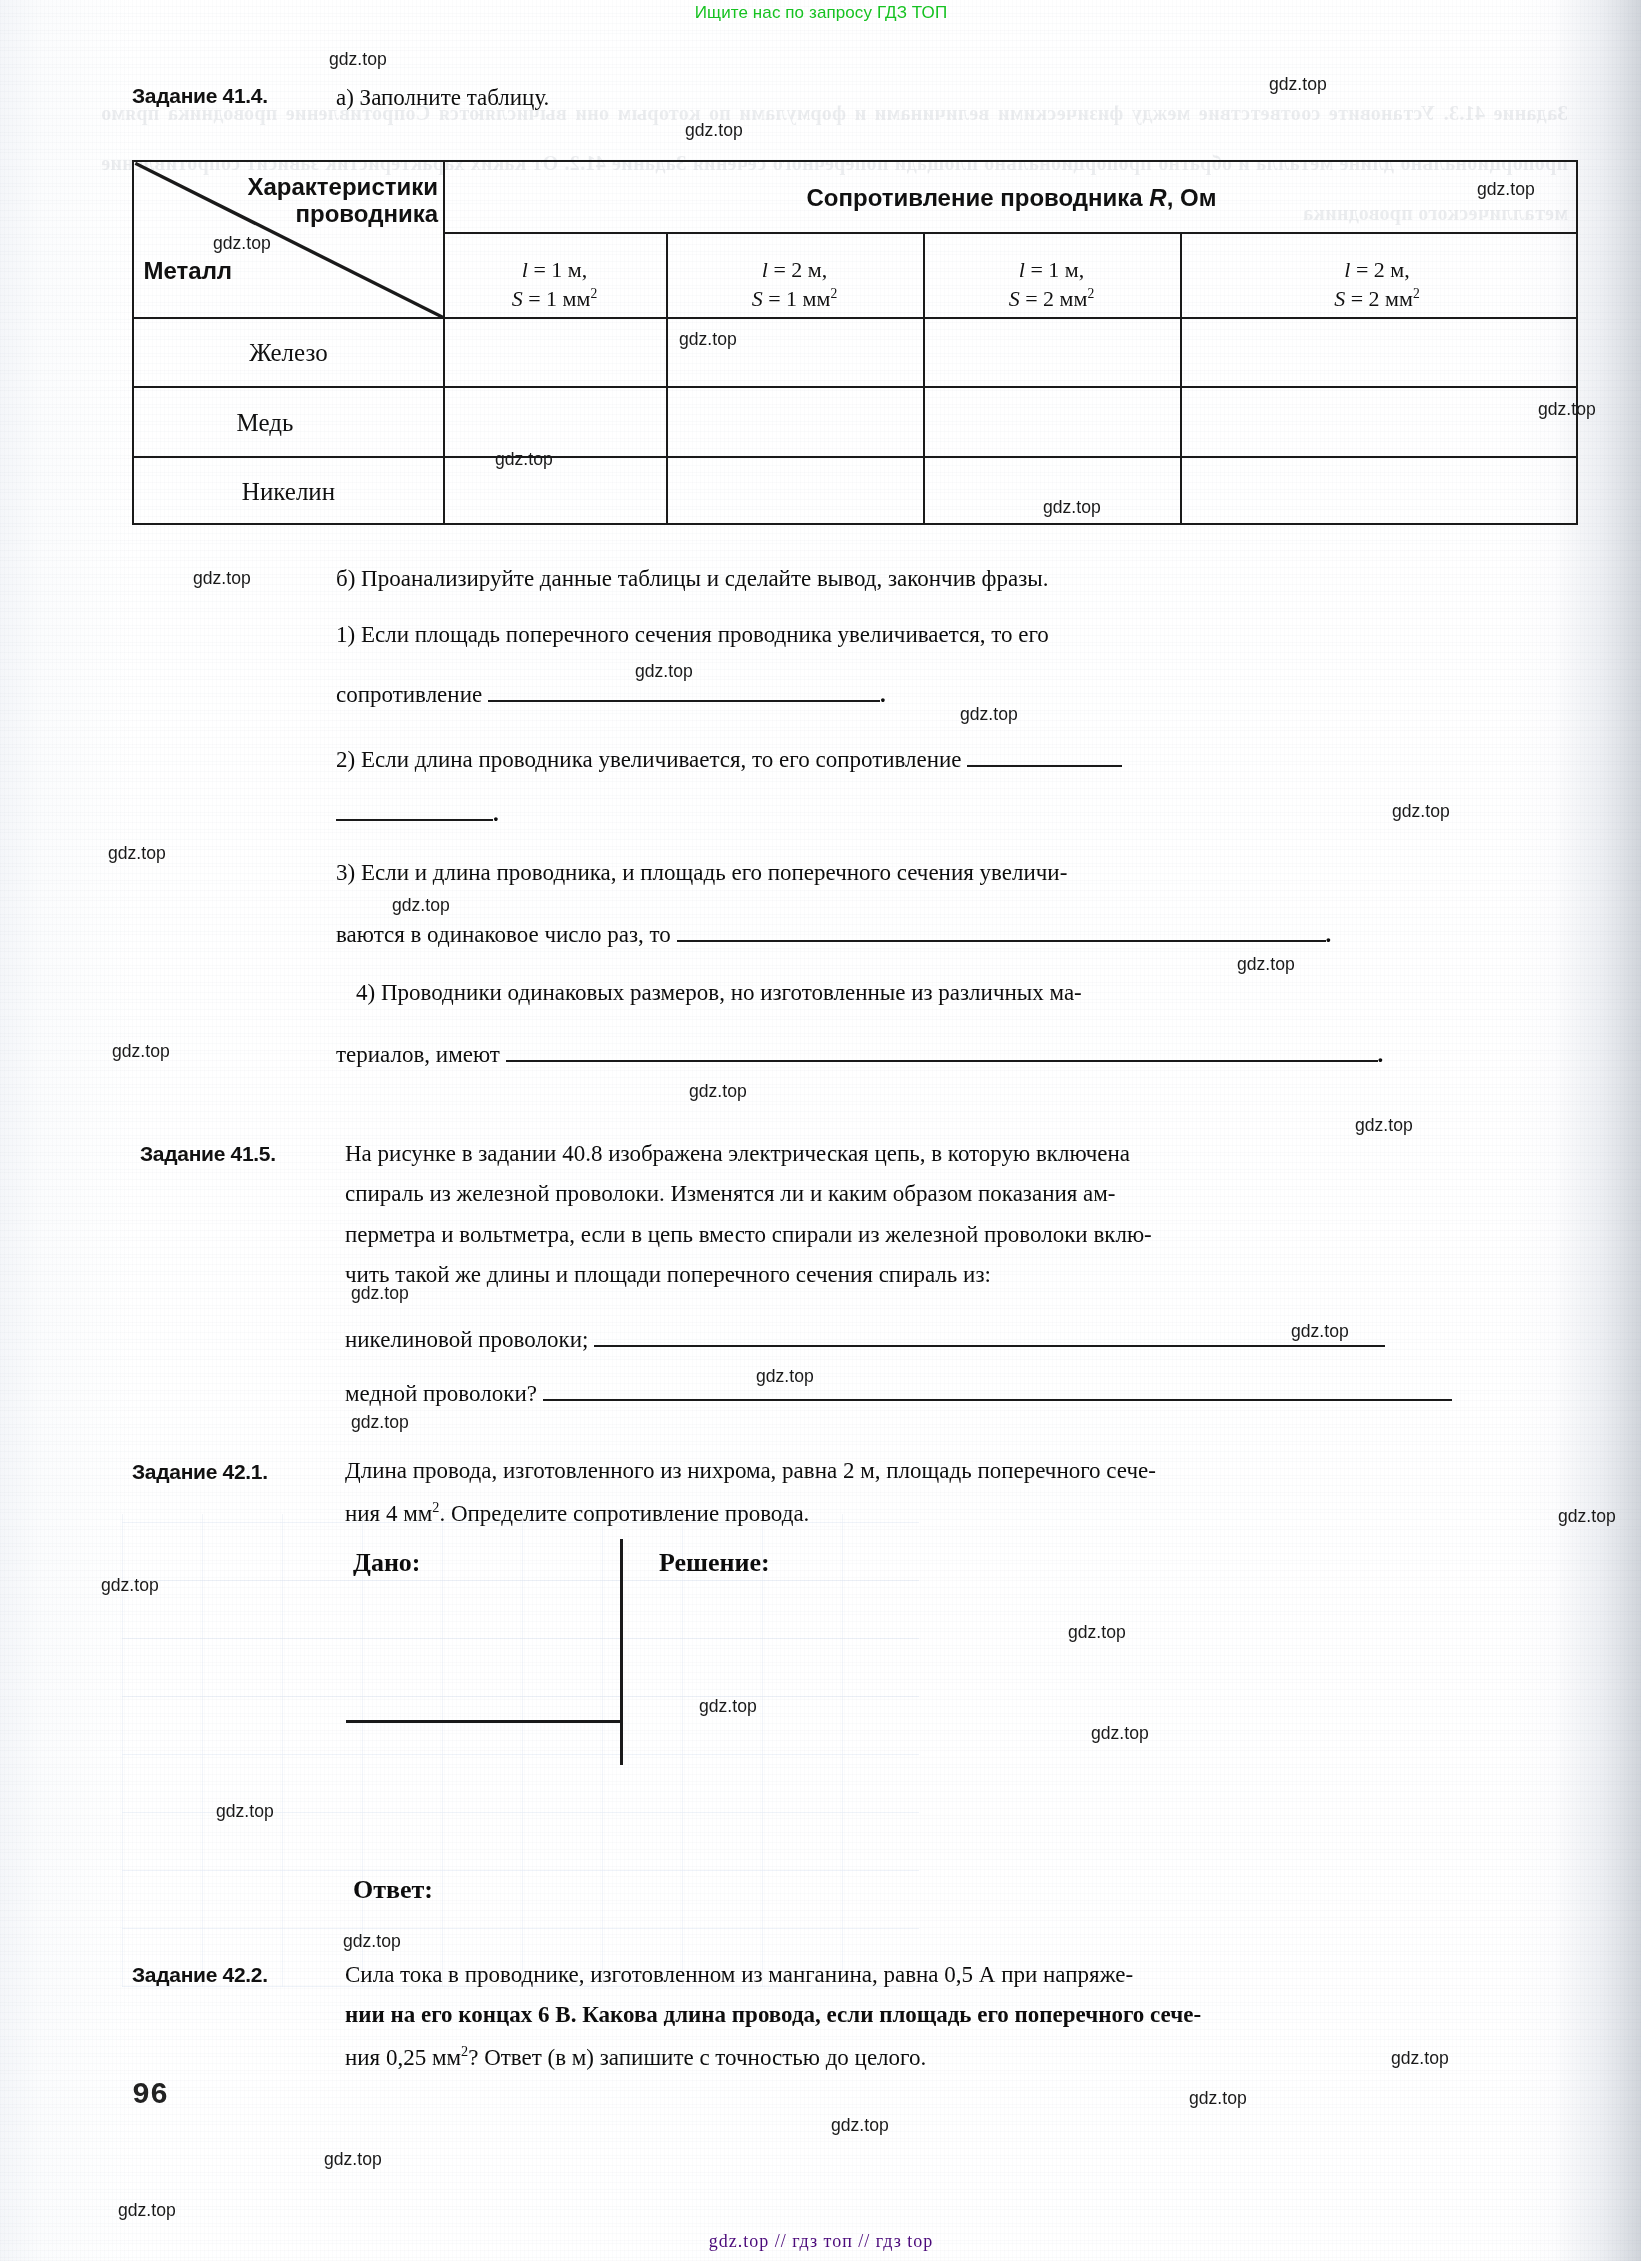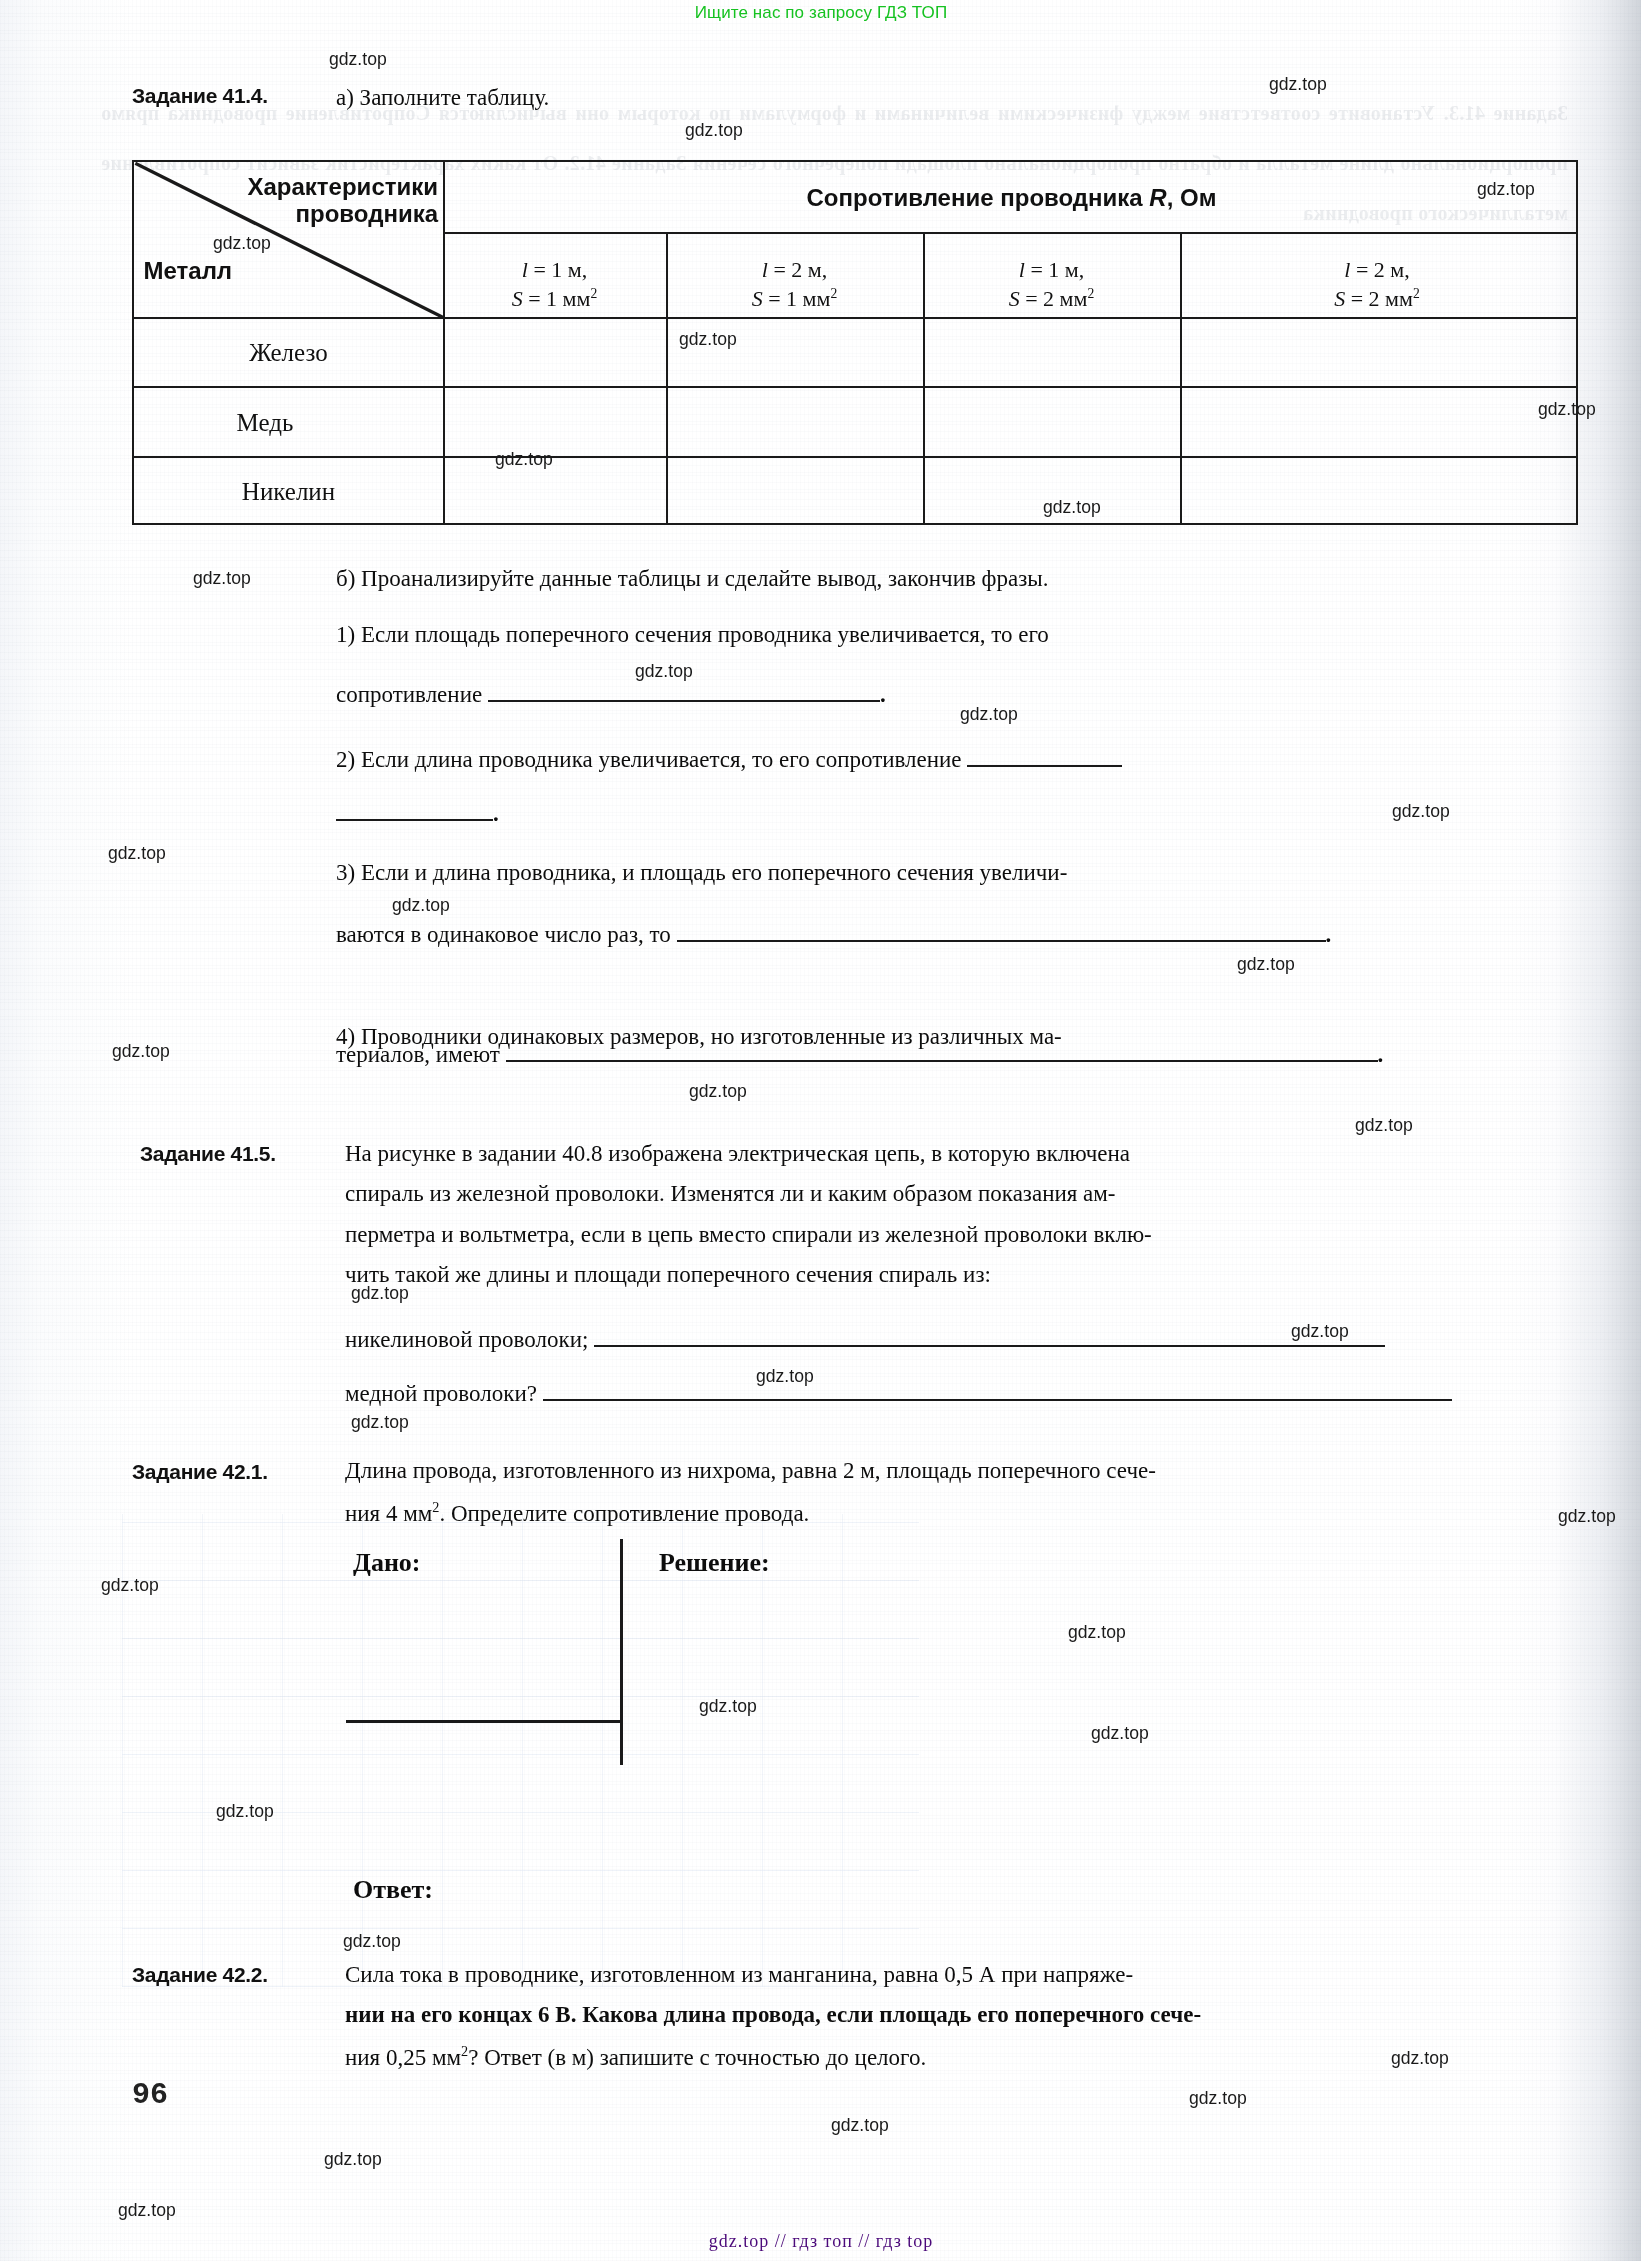--- a/index.html
+++ b/index.html
@@ -236,21 +236,21 @@
 
   <div class="body-text" style="position:absolute;left:336px;top:860px;width:1247px;">
     <span>3)</span>
     <span>Если и длина проводника, и площадь его поперечного сечения увеличи-</span>
   </div>
   <div class="body-text" style="position:absolute;left:336px;top:916px;">
     <span>ваются в одинаковое число раз, то</span>
     <span class="rule" style="width:649px;"></span><span class="dotend">.</span>
   </div>
 
-  <div class="body-text" style="position:absolute;left:336px;top:980px;width:1247px;margin-top:44px;">
+  <div class="body-text" style="position:absolute;left:356px;top:980px;width:1247px;">
     <span>4)</span>
     <span>Проводники одинаковых размеров, но изготовленные из различных ма-</span>
   </div>
   <div class="body-text" style="position:absolute;left:336px;top:1036px;">
     <span>териалов, имеют</span>
     <span class="rule" style="width:872px;"></span><span class="dotend">.</span>
   </div>
 
   <div class="task-label" style="position:absolute;left:140px;top:1142px;">Задание 41.5.</div>
   <div class="body-text" style="position:absolute;left:345px;top:1141px;">На рисунке в задании 40.8 изображена электрическая цепь, в которую включена</div>

